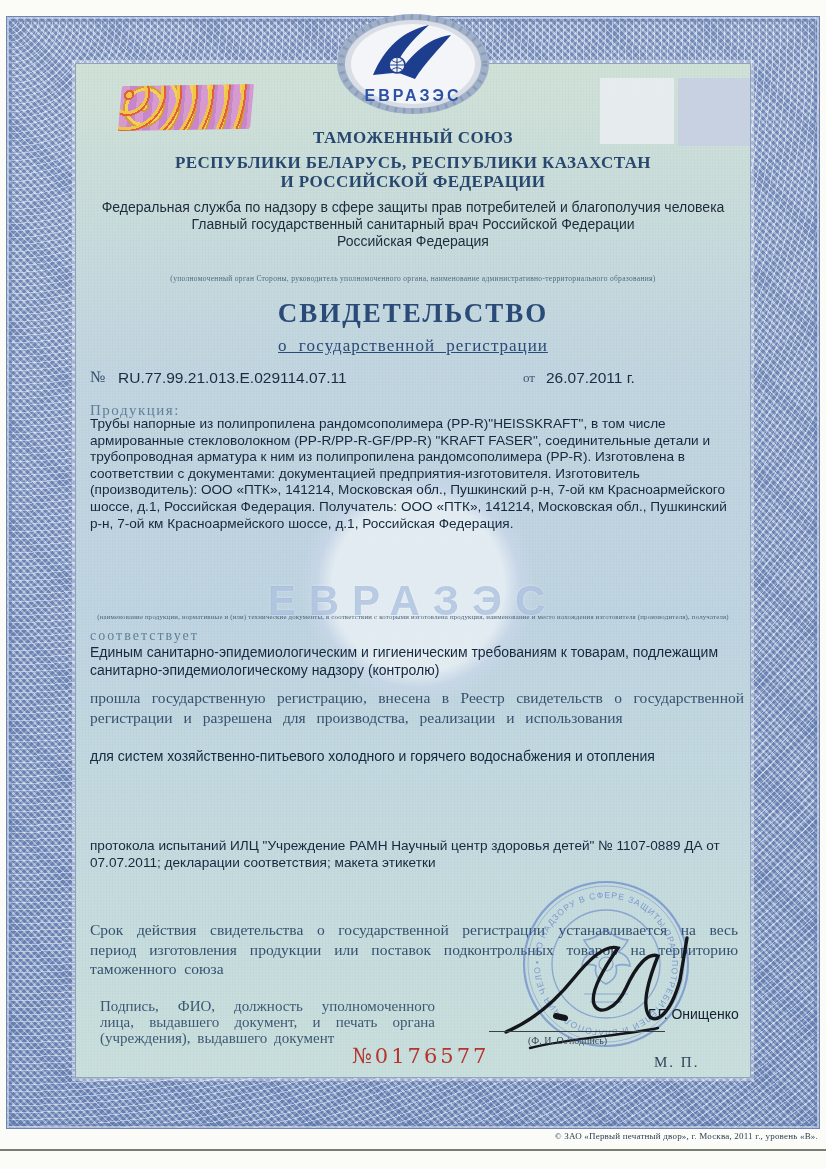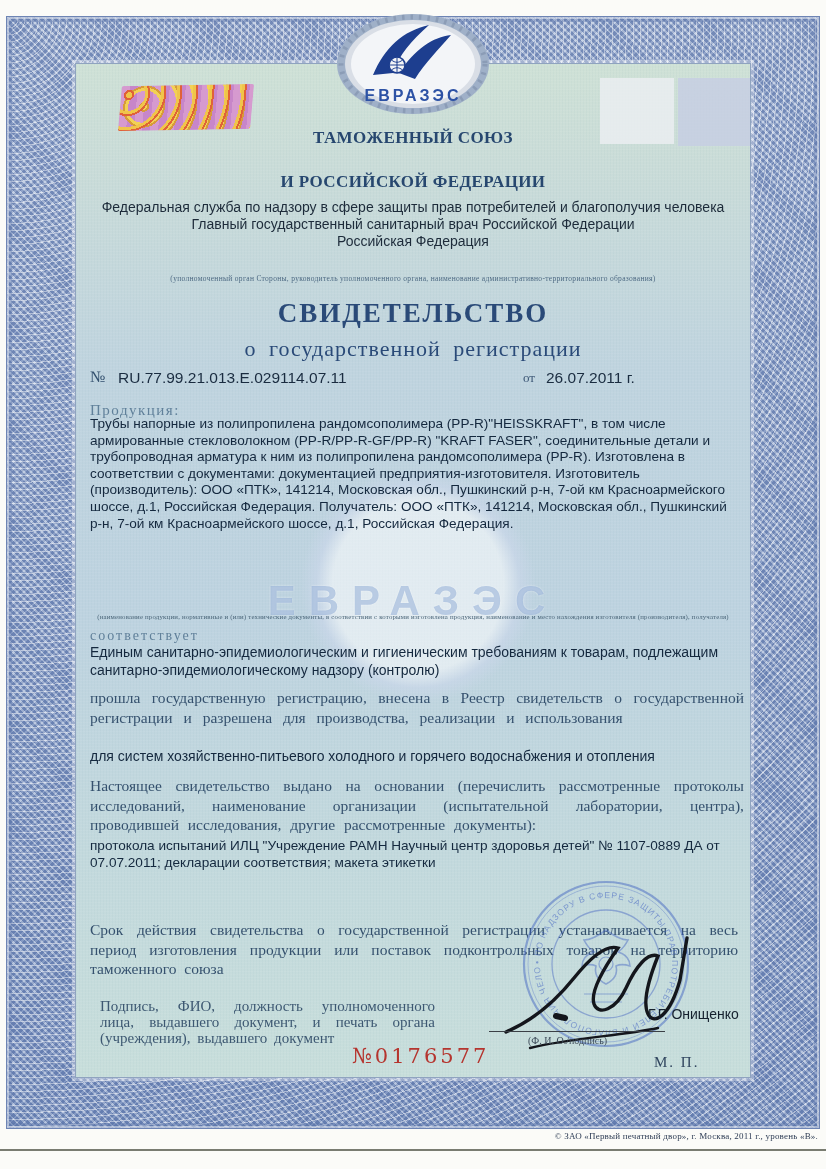--- a/index.html
+++ b/index.html
@@ -24,21 +24,21 @@
       linear-gradient(180deg,#cfe1d6 0%,#cadcd8 10%,#c0d4df 30%,#bed3e0 55%,#c3d9dd 78%,#c8dedb 100%);
     border:1px solid #8fa3bf;
     box-shadow:0 0 0 3px rgba(255,255,255,.35);}
   .abs{position:absolute;}
   .center{left:0;width:100%;text-align:center;}
   
   .union{font-weight:bold;font-size:17px;line-height:19px;color:#27476f;letter-spacing:.4px;}
   .agency{font-family:"Liberation Sans",sans-serif;font-size:14px;line-height:17px;color:#1d2b3a;}
   .tinycap{font-size:7.5px;color:#3f5c78;opacity:.9;letter-spacing:.3px;}
   .title-main{font-weight:bold;font-size:27px;letter-spacing:2px;color:#2a4a78;text-align:center;}
-  .title-sub{font-size:22px;color:#2a4a78;word-spacing:6px;letter-spacing:1px;}
+  .title-sub{font-size:17px;color:#2a4a78;word-spacing:6px;letter-spacing:1px;text-decoration:underline;}
   .serif-label{font-size:15px;color:#60809a;letter-spacing:1.5px;}
   .sans-body{font-family:"Liberation Sans",sans-serif;font-size:13.6px;line-height:16.6px;color:#14283e;}
   .serif-par{font-size:15.5px;line-height:19.5px;color:#35516e;text-align:justify;text-align-last:left;}
   .red-serial{font-family:"DejaVu Serif",serif;font-size:21px;letter-spacing:3px;color:#b5342e;}
   .scan-line{position:absolute;left:0;right:0;top:1149px;height:2px;background:#4d5144;opacity:.75;}
   .copyright{position:absolute;top:1131px;right:8px;font-family:Liberation Serif, serif;
     font-size:9px;color:#2e3d55;letter-spacing:.2px;}
   
   .holo{position:absolute;left:44px;top:21px;width:132px;height:45px;transform:skewX(-6deg) rotate(-1deg);
     background-color:#cf8fd0;opacity:.92;border-radius:2px;
@@ -71,20 +71,21 @@
     <div class="cert">
 
       <div class="holo"></div>
       <div class="rect1"></div>
       <div class="rect2"></div>
 
       <div class="wm-circle"></div>
       <div class="wm-text">ЕВРАЗЭС</div>
 
       <div class="abs center union z2" style="top:64px;">ТАМОЖЕННЫЙ СОЮЗ</div>
+      <div class="abs center union z2" style="top:89px;">РЕСПУБЛИКИ БЕЛАРУСЬ, РЕСПУБЛИКИ КАЗАХСТАН</div>
       <div class="abs center union z2" style="top:108px;">И РОССИЙСКОЙ ФЕДЕРАЦИИ</div>
 
       <div class="abs center agency z2" style="top:135px;">Федеральная служба по надзору в сфере защиты прав потребителей и благополучия человека</div>
       <div class="abs center agency z2" style="top:152px;">Главный государственный санитарный врач Российской Федерации</div>
       <div class="abs center agency z2" style="top:169px;">Российская Федерация</div>
 
       <div class="abs center tinycap z2" style="top:210px;">(уполномоченный орган Стороны, руководитель уполномоченного органа, наименование административно-территориального образования)</div>
 
       <div class="abs center title-main z2" style="top:234px;">СВИДЕТЕЛЬСТВО</div>
       <div class="abs center title-sub z2" style="top:272px;">о государственной регистрации</div>
@@ -100,21 +101,20 @@
       <div class="abs sans-body z2" style="top:352px;left:14px;width:652px;">Трубы напорные из полипропилена рандомсополимера (PP-R)"HEISSKRAFT", в том числе армированные стекловолокном (PP-R/PP-R-GF/PP-R) "KRAFT FASER", соединительные детали и трубопроводная арматура к ним из полипропилена рандомсополимера (PP-R). Изготовлена в соответствии с документами: документацией предприятия-изготовителя. Изготовитель (производитель): ООО «ПТК», 141214, Московская обл., Пушкинский р-н, 7-ой км Красноармейского шоссе, д.1, Российская Федерация.  Получатель: ООО «ПТК», 141214, Московская обл., Пушкинский р-н, 7-ой км Красноармейского шоссе, д.1, Российская Федерация.</div>
 
       <div class="abs center z2" style="top:549px;font-size:6.8px;color:#4a6578;letter-spacing:.2px;">(наименование продукции, нормативные и (или) технические документы, в соответствии с которыми изготовлена продукция, наименование и место нахождения изготовителя (производителя), получателя)</div>
 
       <div class="abs serif-label z2" style="top:564px;left:14px;font-size:14px;letter-spacing:2px;">соответствует</div>
       <div class="abs sans-body z2" style="top:580px;left:14px;width:654px;font-size:14px;line-height:17.5px;">Единым санитарно-эпидемиологическим и гигиеническим требованиям к товарам, подлежащим санитарно-эпидемиологическому надзору (контролю)</div>
 
       <div class="abs serif-par z2" style="top:624px;left:14px;width:654px;word-spacing:7px;">прошла государственную регистрацию, внесена в Реестр свидетельств о государственной регистрации и разрешена для производства, реализации и использования</div>
       <div class="abs sans-body z2" style="top:684px;left:14px;width:654px;font-size:14px;">для систем хозяйственно-питьевого холодного и горячего водоснабжения и отопления</div>
 
-      <div class="abs serif-par z2" style="top:712px;left:14px;width:654px;word-spacing:5px;">Настоящее свидетельство выдано на основании (перечислить рассмотренные протоколы исследований, наименование организации (испытательной лаборатории, центра), проводившей исследования, другие рассмотренные документы):</div>
       <div class="abs sans-body z2" style="top:774px;left:14px;width:654px;">протокола испытаний ИЛЦ "Учреждение РАМН Научный центр здоровья детей" № 1107-0889 ДА от 07.07.2011; декларации соответствия; макета этикетки</div>
 
       <div class="abs serif-par z2" style="top:856px;left:14px;width:648px;word-spacing:4px;">Срок действия свидетельства о государственной регистрации устанавливается на весь период изготовления продукции или поставок подконтрольных товаров на территорию таможенного союза</div>
 
       <div class="abs serif-par z2" style="top:934px;left:24px;width:335px;font-size:15px;line-height:16.2px;color:#3d5872;word-spacing:3px;">Подпись, ФИО, должность уполномоченного лица, выдавшего документ, и печать органа (учреждения), выдавшего документ</div>
 
       <svg class="stamp" viewBox="0 0 172 172">
         <circle cx="86" cy="86" r="82" fill="none" stroke="#3b5cc0" stroke-width="2.2" opacity=".55"></circle>
         <circle cx="86" cy="86" r="78" fill="none" stroke="#3b5cc0" stroke-width=".8" opacity=".45"></circle>
         <circle cx="86" cy="86" r="54" fill="none" stroke="#3b5cc0" stroke-width="1.3" opacity=".5"></circle>

